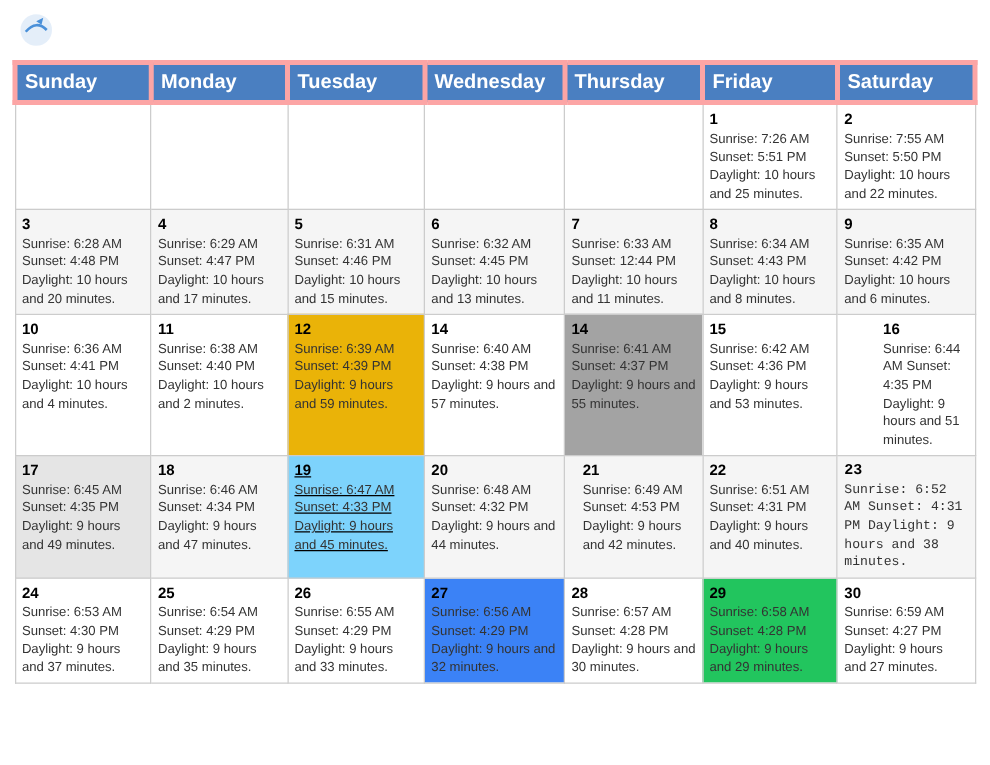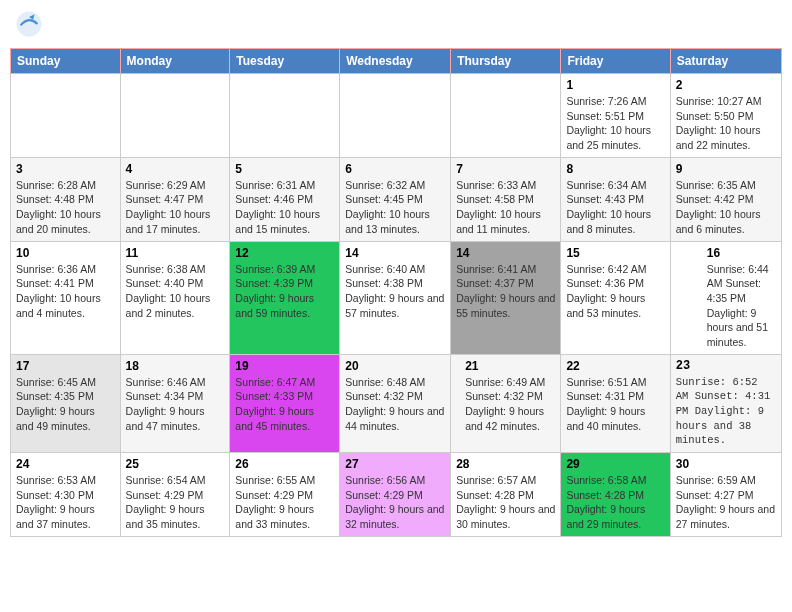--- a/index.html
+++ b/index.html
@@ -48,23 +48,23 @@
     .calendar {
       width: 100%;
       border-collapse: collapse;
       font-size: 11px;
     }
     .calendar th {
       background-color: #4a7fc1;
       color: #fff;
       text-align: left;
       padding: 5px 6px;
-      font-size: 12px;
+      font-size: 16px;
       font-weight: bold;
-      border: 1px solid #fca5a5;
+      border: 4px solid #fca5a5;
     }
     .calendar td {
       vertical-align: top;
       border: 1px solid #ccc;
       padding: 4px 5px;
       width: 113px;
       min-height: 80px;
       background: #fff;
     }
     .calendar tr:nth-child(even) td {
@@ -127,21 +127,21 @@
         <td class="empty" style="background: rgb(255, 255, 255);"></td>
         <td class="empty" style="background: rgb(255, 255, 255);"></td>
         <td style="background: rgb(255, 255, 255);">
           <span class="day-num">1</span>
           <div class="day-info">Sunrise: 7:26 AM
 Sunset: 5:51 PM
 Daylight: 10 hours and 25 minutes.</div>
         </td>
         <td style="background: rgb(255, 255, 255);">
           <span class="day-num">2</span>
-          <div class="day-info">Sunrise: 10:27 AM
+          <div class="day-info">Sunrise: 7:55 AM
 Sunset: 5:50 PM
 Daylight: 10 hours and 22 minutes.</div>
         </td>
       </tr>
       <tr>
         <td style="background: rgb(245, 245, 245);">
           <span class="day-num">3</span>
           <div class="day-info">Sunrise: 6:28 AM
 Sunset: 4:48 PM
 Daylight: 10 hours and 20 minutes.</div>
@@ -160,21 +160,21 @@
         </td>
         <td style="background: rgb(245, 245, 245);">
           <span class="day-num">6</span>
           <div class="day-info">Sunrise: 6:32 AM
 Sunset: 4:45 PM
 Daylight: 10 hours and 13 minutes.</div>
         </td>
         <td style="background: rgb(245, 245, 245);">
           <span class="day-num">7</span>
           <div class="day-info">Sunrise: 6:33 AM
-Sunset: 4:58 PM
+Sunset: 12:44 PM
 Daylight: 10 hours and 11 minutes.</div>
         </td>
         <td style="background: rgb(245, 245, 245);">
           <span class="day-num">8</span>
           <div class="day-info">Sunrise: 6:34 AM
 Sunset: 4:43 PM
 Daylight: 10 hours and 8 minutes.</div>
         </td>
         <td style="background: rgb(245, 245, 245);">
           <span class="day-num">9</span>
@@ -189,21 +189,21 @@
           <div class="day-info">Sunrise: 6:36 AM
 Sunset: 4:41 PM
 Daylight: 10 hours and 4 minutes.</div>
         </td>
         <td style="background: rgb(255, 255, 255);">
           <span class="day-num">11</span>
           <div class="day-info">Sunrise: 6:38 AM
 Sunset: 4:40 PM
 Daylight: 10 hours and 2 minutes.</div>
         </td>
-        <td style="background: #22c55e;">
+        <td style="background: #eab308;">
           <span class="day-num">12</span>
           <div class="day-info">Sunrise: 6:39 AM
 Sunset: 4:39 PM
 Daylight: 9 hours and 59 minutes.</div>
         </td>
         <td style="background: rgb(255, 255, 255);">
           <span class="day-num">14</span>
           <div class="day-info">Sunrise: 6:40 AM
 Sunset: 4:38 PM
 Daylight: 9 hours and 57 minutes.</div>
@@ -233,36 +233,36 @@
           <div class="day-info">Sunrise: 6:45 AM
 Sunset: 4:35 PM
 Daylight: 9 hours and 49 minutes.</div>
         </td>
         <td style="background: rgb(245, 245, 245);">
           <span class="day-num">18</span>
           <div class="day-info">Sunrise: 6:46 AM
 Sunset: 4:34 PM
 Daylight: 9 hours and 47 minutes.</div>
         </td>
-        <td style="background: #d946ef;">
+        <td style="background: #7dd3fc; text-decoration: underline;">
           <span class="day-num">19</span>
           <div class="day-info">Sunrise: 6:47 AM
 Sunset: 4:33 PM
 Daylight: 9 hours and 45 minutes.</div>
         </td>
         <td style="background: rgb(245, 245, 245);">
           <span class="day-num">20</span>
           <div class="day-info">Sunrise: 6:48 AM
 Sunset: 4:32 PM
 Daylight: 9 hours and 44 minutes.</div>
         </td>
         <td style="background: rgb(245, 245, 245); padding-left: 14px;">
           <span class="day-num">21</span>
           <div class="day-info">Sunrise: 6:49 AM
-Sunset: 4:32 PM
+Sunset: 4:53 PM
 Daylight: 9 hours and 42 minutes.</div>
         </td>
         <td style="background: rgb(245, 245, 245);">
           <span class="day-num">22</span>
           <div class="day-info">Sunrise: 6:51 AM
 Sunset: 4:31 PM
 Daylight: 9 hours and 40 minutes.</div>
         </td>
         <td style="background: rgb(245, 245, 245); font-family: Liberation Mono, monospace;">
           <span class="day-num">23</span>
@@ -283,21 +283,21 @@
           <div class="day-info">Sunrise: 6:54 AM
 Sunset: 4:29 PM
 Daylight: 9 hours and 35 minutes.</div>
         </td>
         <td style="background: rgb(255, 255, 255);">
           <span class="day-num">26</span>
           <div class="day-info">Sunrise: 6:55 AM
 Sunset: 4:29 PM
 Daylight: 9 hours and 33 minutes.</div>
         </td>
-        <td style="background: #f0abfc; margin-top: 24px;">
+        <td style="background: #3b82f6; margin-top: 24px;">
           <span class="day-num">27</span>
           <div class="day-info">Sunrise: 6:56 AM
 Sunset: 4:29 PM
 Daylight: 9 hours and 32 minutes.</div>
         </td>
         <td style="background: rgb(255, 255, 255);">
           <span class="day-num">28</span>
           <div class="day-info">Sunrise: 6:57 AM
 Sunset: 4:28 PM
 Daylight: 9 hours and 30 minutes.</div>

